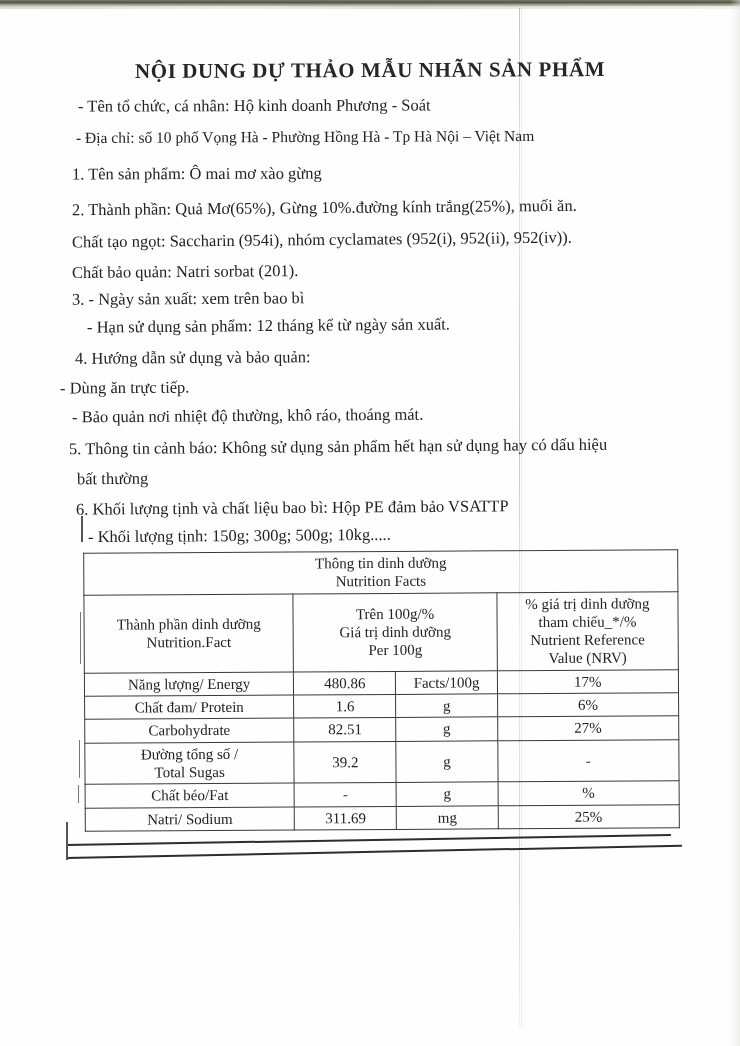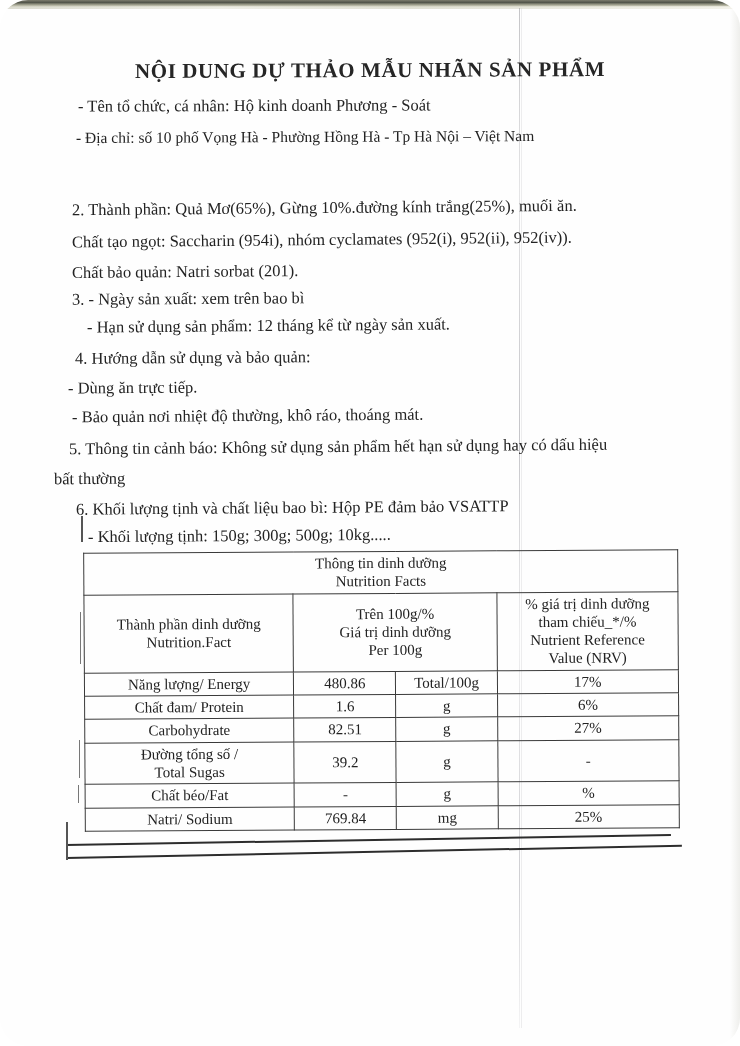--- a/index.html
+++ b/index.html
@@ -9,21 +9,20 @@
     background: #ffffff;
   }
   .page {
     position: relative;
     width: 740px;
     height: 1046px;
     background: #fefefe;
     overflow: hidden;
     font-family: "Liberation Serif", "DejaVu Serif", serif;
     color: #1c1c1c;
-    border-radius: 28px;
     -webkit-font-smoothing: antialiased;
   }
 
   
   .scan-top-band {
     position: absolute;
     top: 0; left: 0;
     width: 740px; height: 7px;
     background: linear-gradient(
         to bottom,
@@ -142,30 +141,31 @@
   <div class="edge-tick" style="top:822px; left:66px; width:1.6px; height:38px;"></div>
   <div class="edge-tick" style="top:516px; left:81px; width:1.6px; height:26px;"></div>
   <div class="edge-tick" style="top:612px; left:80px; width:1.4px; height:52px; opacity:.8;"></div>
   <div class="edge-tick" style="top:740px; left:79px; width:1.4px; height:38px; opacity:.8;"></div>
   <div class="edge-tick" style="top:785px; left:78px; width:1.4px; height:18px; opacity:.8;"></div>
 
   <div class="doc-title">NỘI DUNG DỰ THẢO MẪU NHÃN SẢN PHẨM</div>
 
   <div class="line" style="top:96px;  left:78px;  transform:rotate(-0.2deg);">- Tên tổ chức, cá nhân: Hộ kinh doanh Phương  - Soát</div>
   <div class="line" style="top:128px; left:76px;  font-size:15.5px; transform:rotate(-0.25deg);">- Địa chỉ: số 10 phố Vọng Hà - Phường  Hồng Hà - Tp Hà Nội – Việt Nam</div>
+  <div class="line" style="top:164px; left:72px;  transform:rotate(-0.2deg);">1. Tên sản phẩm: Ô mai mơ xào gừng</div>
   <div class="line" style="top:198px; left:72px;  transform:rotate(-0.5deg);">2. Thành phần: Quả Mơ(65%), Gừng 10%.đường kính trắng(25%), muối ăn.</div>
   <div class="line" style="top:230px; left:72px;  transform:rotate(-0.55deg);">Chất tạo ngọt: Saccharin (954i), nhóm cyclamates (952(i), 952(ii), 952(iv)).</div>
   <div class="line" style="top:262px; left:72px;  transform:rotate(-0.5deg);">Chất bảo quản: Natri sorbat (201).</div>
   <div class="line" style="top:289px; left:72px;  transform:rotate(-0.35deg);">3. - Ngày sản xuất: xem trên bao bì</div>
   <div class="line" style="top:316px; left:87px;  transform:rotate(-0.5deg);">- Hạn sử dụng sản phẩm: 12 tháng kể từ ngày sản xuất.</div>
   <div class="line" style="top:348px; left:75px;  transform:rotate(-0.4deg);">4. Hướng dẫn sử dụng và bảo quản:</div>
-  <div class="line" style="top:378px; left:68px;  transform:rotate(-0.4deg);">- Dùng ăn trực tiếp.</div>
+  <div class="line" style="top:378px; left:60px;  transform:rotate(-0.4deg);">- Dùng ăn trực tiếp.</div>
   <div class="line" style="top:406px; left:72px;  transform:rotate(-0.45deg);">- Bảo quản nơi nhiệt độ thường, khô ráo, thoáng mát.</div>
   <div class="line" style="top:437px; left:69px;  transform:rotate(-0.5deg);">5. Thông tin cảnh báo: Không sử dụng sản phẩm hết hạn sử dụng hay có dấu hiệu</div>
-  <div class="line" style="top:469px; left:54px;  transform:rotate(-0.4deg);">bất thường</div>
+  <div class="line" style="top:469px; left:77px;  transform:rotate(-0.4deg);">bất thường</div>
   <div class="line" style="top:498px; left:76px;  transform:rotate(-0.45deg);">6. Khối lượng tịnh  và chất liệu bao bì:  Hộp PE đảm bảo VSATTP</div>
   <div class="line" style="top:526px; left:88px;  transform:rotate(-0.45deg);">- Khối lượng tịnh: 150g; 300g;  500g; 10kg.....</div>
 
   <div class="nft-wrap">
     <table class="nft">
       <colgroup>
         <col class="col-a">
           <col class="col-b">
           <col class="col-c">
           <col class="col-d">
@@ -191,21 +191,21 @@
             <span class="sub">% giá trị dinh dưỡng</span>
             <span class="sub">tham chiếu_*/%</span>
             <span class="sub">Nutrient Reference</span>
             <span class="sub">Value (NRV)</span>
           </td>
         </tr>
 
         <tr>
           <td class="row-label">Năng lượng/ Energy</td>
           <td>480.86</td>
-          <td>Total/100g</td>
+          <td>Facts/100g</td>
           <td>17%</td>
         </tr>
         <tr>
           <td class="row-label">Chất đam/ Protein</td>
           <td>1.6</td>
           <td>g</td>
           <td>6%</td>
         </tr>
         <tr>
           <td class="row-label">Carbohydrate</td>
@@ -223,21 +223,21 @@
           <td>-</td>
         </tr>
         <tr>
           <td class="row-label">Chất béo/Fat</td>
           <td>-</td>
           <td>g</td>
           <td>%</td>
         </tr>
         <tr>
           <td class="row-label">Natri/ Sodium</td>
-          <td>769.84</td>
+          <td>311.69</td>
           <td>mg</td>
           <td>25%</td>
         </tr>
       </tbody>
     </table>
   </div>
 
 </div>
 
 </body></html>

